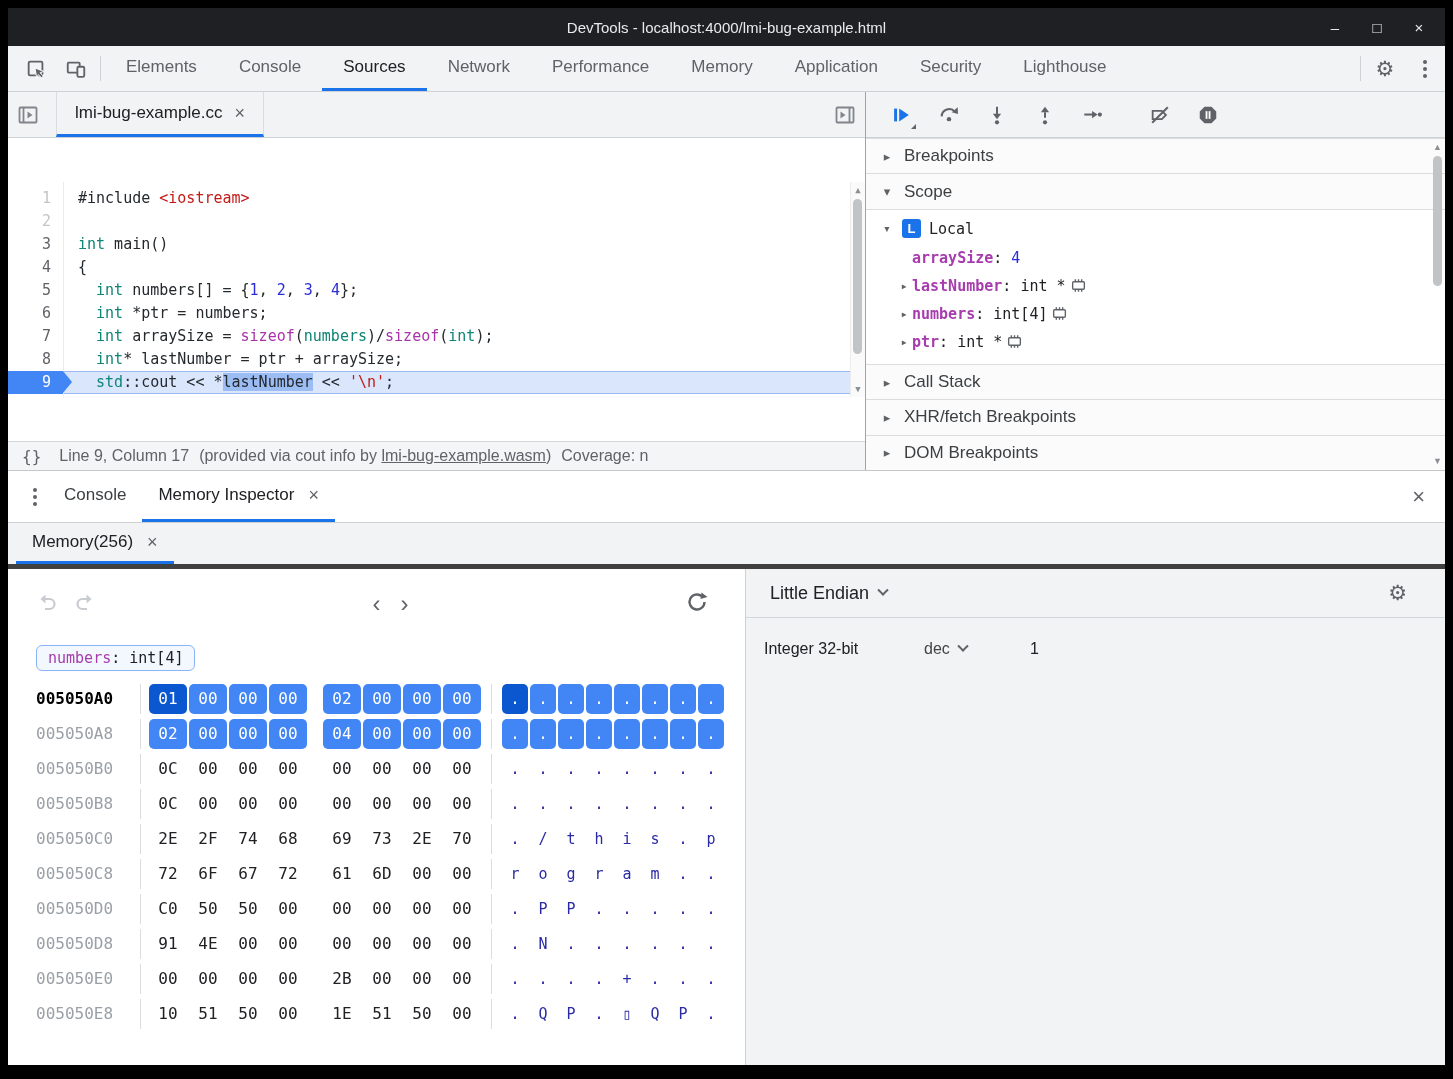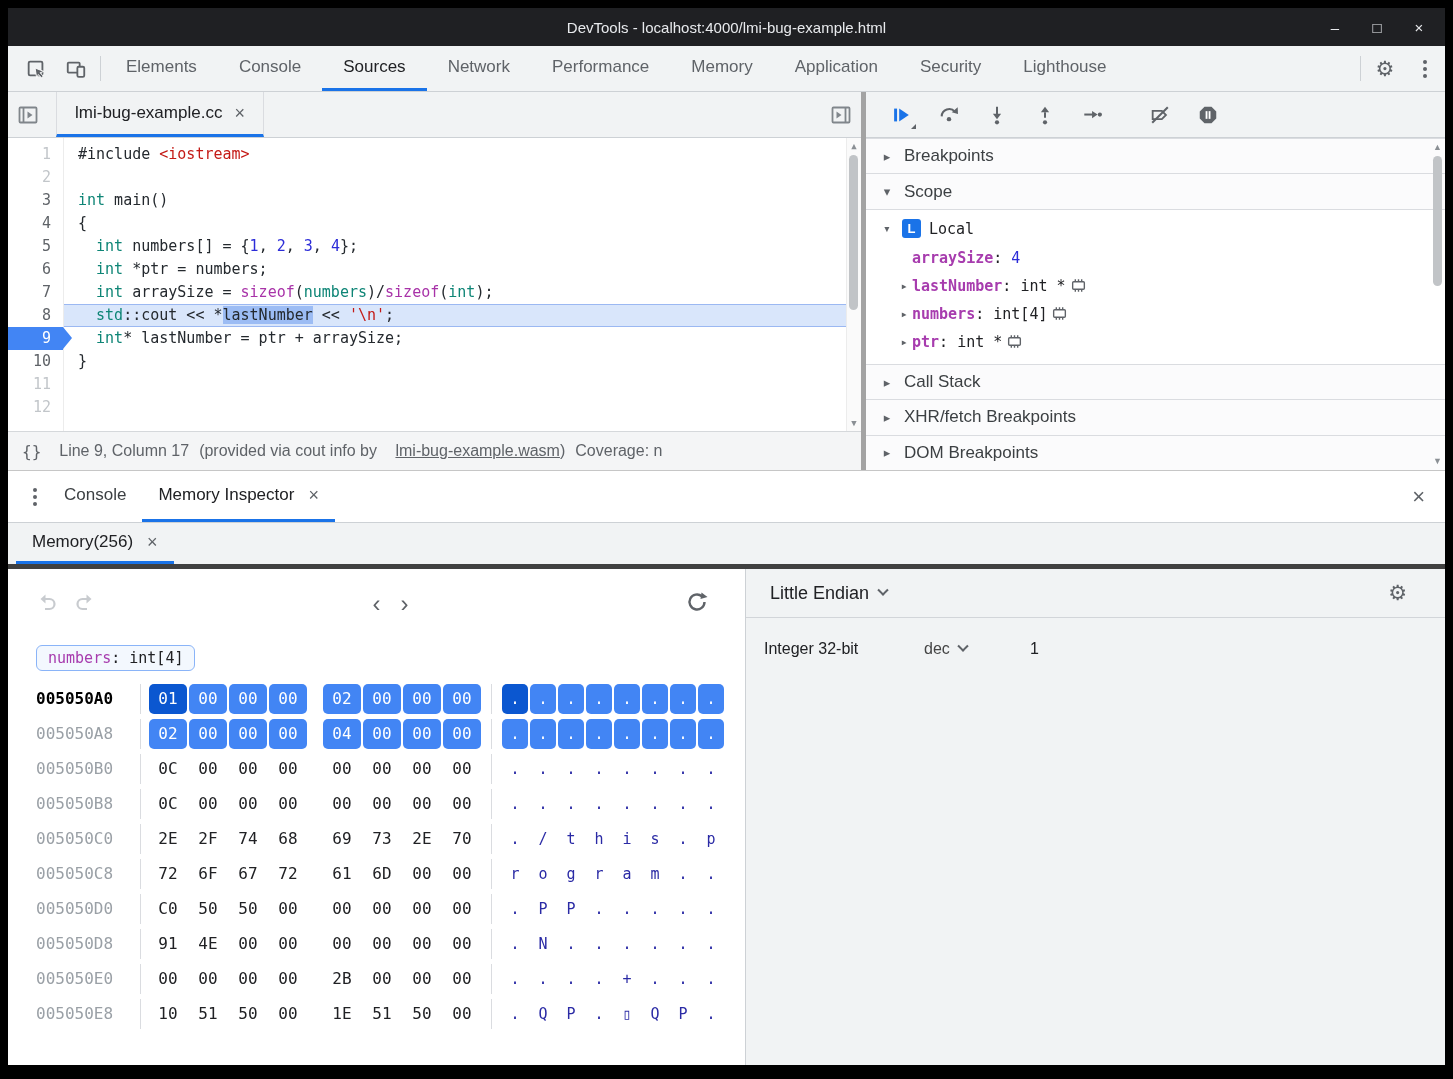--- a/index.html
+++ b/index.html
@@ -20,21 +20,21 @@
   .vdiv { width:1px; background:#cdd1d5; margin:10px 4px; }
   .main-tabs { display:flex; align-items:stretch; }
   .main-tab { display:flex; align-items:center; padding:0 21px; font-size:17px; color:#5f6368; border-bottom:3px solid transparent; cursor:default; }
   .main-tab.active { color:#202124; border-bottom-color:#1a73e8; }
   .gear-glyph { font-size:21px; }
   .kebab { display:flex; flex-direction:column; gap:3px; align-items:center; justify-content:center; }
   .kebab i { width:4px; height:4px; border-radius:50%; background:#5f6368; }
 
   
   .content { height:378px; display:flex; flex:0 0 auto; }
-  .sources-panel { width:858px; display:flex; flex-direction:column; border-right:5px solid #a3a3a3; }
+  .sources-panel { width:858px; display:flex; flex-direction:column; border-right:1px solid #a3a3a3;gap:44px; }
 
   .file-tabbar { height:46px; background:#f1f3f4; border-bottom:1px solid #cdd1d5; display:flex; align-items:stretch; flex:0 0 auto; }
   .file-tab { display:flex; align-items:center; gap:12px; padding:0 18px; margin-left:8px; font-size:17px; color:#202124; border-bottom:3px solid transparent; border-left:1px solid #dadce0; border-right:1px solid #dadce0; }
   .file-tab.active { border-bottom-color:#1a73e8; }
   .x { color:#5f6368; font-size:18px; line-height:1; cursor:default; }
   .spacer { flex:1; }
 
   
   .editor { height:293px; background:#fff; display:flex; position:relative; overflow:hidden; font-family:"DejaVu Sans Mono", monospace; font-size:15px; }
   .gutter { width:56px; padding-top:5px; border-right:1px solid #ececec; flex:0 0 auto; }
@@ -50,21 +50,21 @@
   .tk-sel { color:#24292e; background:#9cbcf4; }
 
   
   .vscroll { position:absolute; top:0; right:0; width:15px; height:100%; background:#fafafa; border-left:1px solid #ececec; }
   .vscroll .arrow { position:absolute; left:0; width:100%; text-align:center; color:#8a8f94; font-size:9px; }
   .vscroll .thumb { position:absolute; left:2px; width:9px; background:#c1c4c7; border-radius:5px; }
 
   
   .status-bar { height:39px; background:#f4f5f6; border-top:1px solid #d5d8db; display:flex; align-items:center; gap:10px; padding:0 14px; font-size:16px; color:#5f6368; white-space:nowrap; overflow:hidden; }
   .braces { font-family:"DejaVu Sans Mono", monospace; font-size:16px; margin-right:8px; }
-  .link { text-decoration:underline;margin-left:14px; }
+  .link { text-decoration:underline; }
 
   
   .sidebar { flex:1; display:flex; flex-direction:column; position:relative; background:#fff; }
   .debug-toolbar { height:46px; background:#f1f3f4; border-bottom:1px solid #cdd1d5; display:flex; align-items:center; padding-left:16px; gap:10px; flex:0 0 auto; }
   .dbg-btn { width:38px; height:34px; display:flex; align-items:center; justify-content:center; position:relative; }
   .dbg-btn svg { display:block; }
   .corner { position:absolute; right:4px; bottom:3px; width:0; height:0; border-left:5px solid transparent; border-bottom:5px solid #5f6368; }
   .sb-row { display:flex; align-items:center; gap:10px; height:37px; padding-left:14px; border-top:1px solid #dadce0; font-size:17px; color:#3c4043; background:#fbfbfc; }
   .sb-row:first-of-type { border-top:none; }
   .tri { color:#5f6368; font-size:13px; width:14px; display:inline-block; text-align:center; flex:0 0 auto; }
@@ -217,22 +217,22 @@
               <div class="gl unmapped">12</div>
             </div>
           <div class="code" id="code">
               <div class="code-line"><span class="tk-p">#include </span><span class="tk-s">&lt;iostream&gt;</span></div>
               <div class="code-line"></div>
               <div class="code-line"><span class="tk-t">int</span><span class="tk-p"> main()</span></div>
               <div class="code-line"><span class="tk-p">{</span></div>
               <div class="code-line"><span class="tk-p">  </span><span class="tk-t">int</span><span class="tk-p"> numbers[] = {</span><span class="tk-n">1</span><span class="tk-p">, </span><span class="tk-n">2</span><span class="tk-p">, </span><span class="tk-n">3</span><span class="tk-p">, </span><span class="tk-n">4</span><span class="tk-p">};</span></div>
               <div class="code-line"><span class="tk-p">  </span><span class="tk-t">int</span><span class="tk-p"> *ptr = numbers;</span></div>
               <div class="code-line"><span class="tk-p">  </span><span class="tk-t">int</span><span class="tk-p"> arraySize = </span><span class="tk-k">sizeof</span><span class="tk-p">(</span><span class="tk-t">numbers</span><span class="tk-p">)/</span><span class="tk-k">sizeof</span><span class="tk-p">(</span><span class="tk-t">int</span><span class="tk-p">);</span></div>
+              <div class="code-line"><span class="tk-p">  </span><span class="tk-t">int</span><span class="tk-p">* lastNumber = ptr + arraySize;</span></div>
               <div class="code-line exec"><span class="tk-p">  </span><span class="tk-t">std</span><span class="tk-p">::cout &lt;&lt; *</span><span class="tk-sel">lastNumber</span><span class="tk-p"> &lt;&lt; </span><span class="tk-s">'\n'</span><span class="tk-p">;</span></div>
-              <div class="code-line"><span class="tk-p">  </span><span class="tk-t">int</span><span class="tk-p">* lastNumber = ptr + arraySize;</span></div>
               <div class="code-line"><span class="tk-p">}</span></div>
               <div class="code-line"></div>
             </div>
           <div class="vscroll">
             <span class="arrow" style="top:3px">▲</span>
             <div class="thumb" style="top:17px;height:155px"></div>
             <span class="arrow" style="bottom:3px">▼</span>
           </div>
         </div>
 

